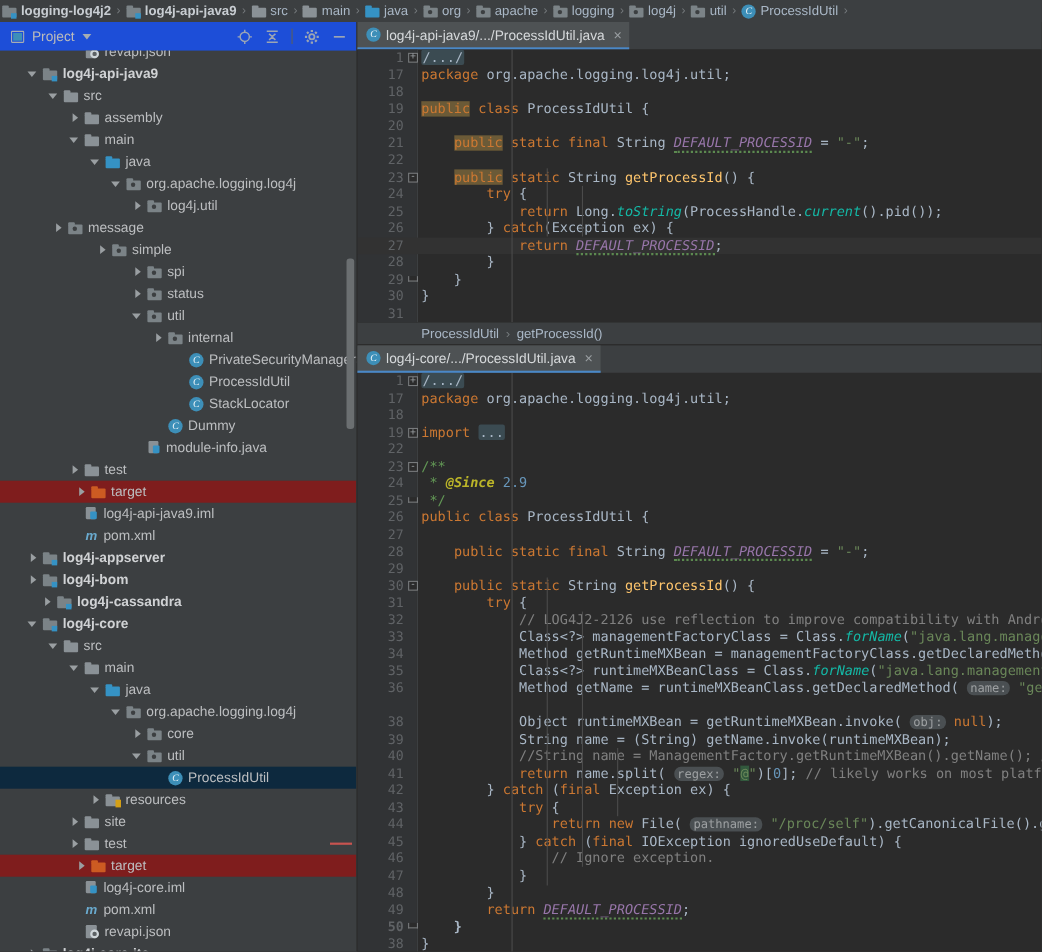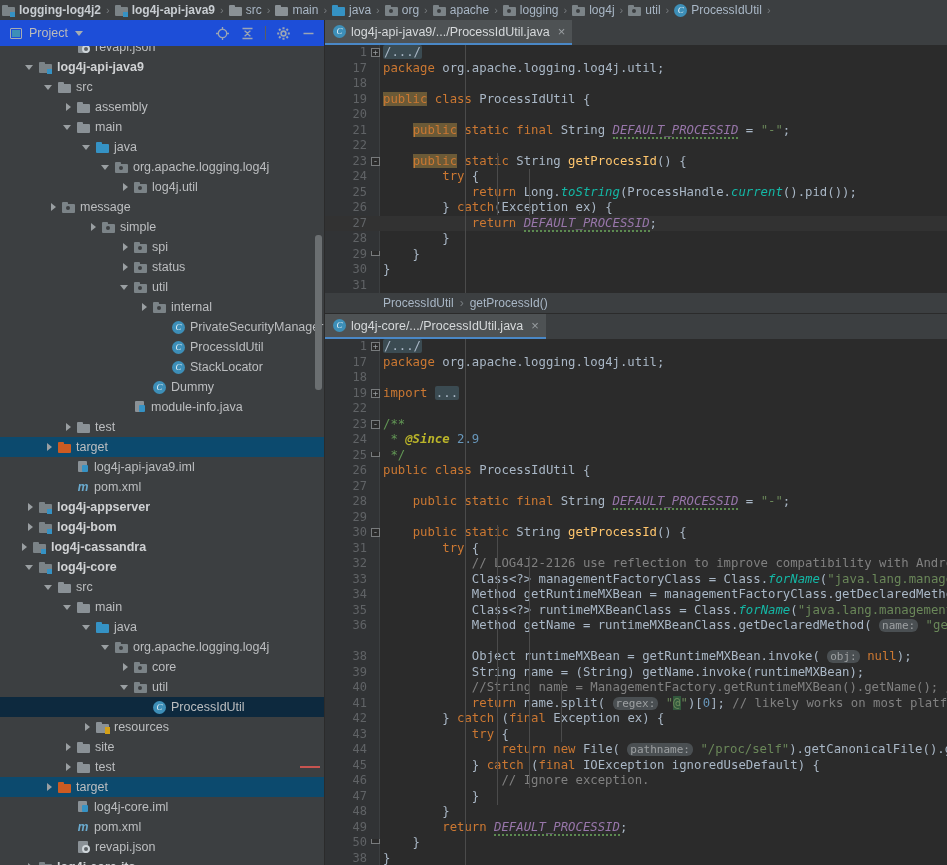--- a/index.html
+++ b/index.html
@@ -70,21 +70,21 @@
   .caret-dn { width:0;height:0;border-left:4px solid transparent;border-right:4px solid transparent;border-top:5px solid #a6adb2; }
   .pp-actions { margin-left:auto; display:flex; align-items:center; gap:10px; padding-right:2px;}
   .pp-actions .sep { width:1px; height:14px; background:#5a5e60; }
   .act { width:15px; height:15px; position:relative; opacity:.92; }
 
   .tree { position:absolute; left:0; top:26px; right:0; bottom:0; overflow:hidden; }
   .trow { height:20px; display:flex; align-items:center; white-space:nowrap; padding-right:4px; position:relative;}
   .trow .tw { display:flex; align-items:center; }
   .trow .lbl { font-size:12.5px; color:#bcbec0; margin-left:5px; }
   .trow.bold .lbl { font-weight:bold; color:#d0d2d4; }
-  .trow.sel-target { background:#0c4a6e; }
+  .trow.sel-target { background:#7f1d1d;padding-left:25px; }
   .trow.sel-blue { background:#0d293e; }
   .arrow { width:11px; height:11px; position:relative; flex:0 0 auto; margin-right:3px;}
   .arrow.closed::after { content:""; position:absolute; left:3px; top:1px;
       border-left:5px solid #9a9fa2; border-top:4.5px solid transparent; border-bottom:4.5px solid transparent;}
   .arrow.open::after { content:""; position:absolute; left:0px; top:3px;
       border-top:5px solid #9a9fa2; border-left:4.5px solid transparent; border-right:4.5px solid transparent;}
   .arrow.none { }
   .err-mark { position:absolute; right:4px; top:9px; width:20px; height:2px; background:#c75450; }
 
   .pp-scroll { position:absolute; right:2px; top:215px; width:7px; height:155px; background:#6b6f71; border-radius:3px; }
@@ -523,21 +523,21 @@
             <span class="arrow closed"></span>
             <span class="ic ic-module">
               <span class="tab"></span>
               <span class="body"></span>
               <span class="dot"></span>
             </span>
             <span class="lbl">log4j-bom</span>
           </div>
         </div>
         <div class="trow bold">
-          <div class="tw" style="padding-left:19px">
+          <div class="tw" style="padding-left:38px">
             <span class="arrow closed"></span>
             <span class="ic ic-module">
               <span class="tab"></span>
               <span class="body"></span>
               <span class="dot"></span>
             </span>
             <span class="lbl">log4j-cassandra</span>
           </div>
         </div>
         <div class="trow bold">
@@ -777,21 +777,21 @@
         <div class="cl" style="position: absolute; left: 0px; right: 0px; top: 341px;"><span class="ln">40</span><span class="src"><span class="cmt">            //String name = ManagementFactory.getRuntimeMXBean().getName(); //JM</span></span></div>
         <div class="cl" style="position: absolute; left: 0px; right: 0px; top: 356.5px;"><span class="ln">41</span><span class="src">            <span class="kw">return</span> <span class="ident">name</span>.<span class="ident">split</span>( <span class="hint">regex:</span> <span class="str">"</span><span class="hl str">@</span><span class="str">"</span>)[<span class="num">0</span>]; <span class="cmt">// likely works on most platforms</span></span></div>
         <div class="cl" style="position: absolute; left: 0px; right: 0px; top: 372px;"><span class="ln">42</span><span class="src">        } <span class="kw">catch</span> (<span class="kw">final</span> <span class="ident">Exception</span> <span class="ident">ex</span>) {</span></div>
         <div class="cl" style="position: absolute; left: 0px; right: 0px; top: 387.5px;"><span class="ln">43</span><span class="src">            <span class="kw">try</span> {</span></div>
         <div class="cl" style="position: absolute; left: 0px; right: 0px; top: 403px;"><span class="ln">44</span><span class="src">                <span class="kw">return</span> <span class="kw">new</span> <span class="ident">File</span>( <span class="hint">pathname:</span> <span class="str">"/proc/self"</span>).<span class="ident">getCanonicalFile</span>().<span class="ident">getNa</span></span></div>
         <div class="cl" style="position: absolute; left: 0px; right: 0px; top: 418.5px;"><span class="ln">45</span><span class="src">            } <span class="kw">catch</span> (<span class="kw">final</span> <span class="ident">IOException</span> <span class="ident">ignoredUseDefault</span>) {</span></div>
         <div class="cl" style="position: absolute; left: 0px; right: 0px; top: 434px;"><span class="ln">46</span><span class="src"><span class="cmt">                // Ignore exception.</span></span></div>
         <div class="cl" style="position: absolute; left: 0px; right: 0px; top: 449.5px;"><span class="ln">47</span><span class="src">            }</span></div>
         <div class="cl" style="position: absolute; left: 0px; right: 0px; top: 465px;"><span class="ln">48</span><span class="src">        }</span></div>
         <div class="cl" style="position: absolute; left: 0px; right: 0px; top: 480.5px;"><span class="ln">49</span><span class="src">        <span class="kw">return</span> <span class="stfld sqg">DEFAULT_PROCESSID</span>;</span></div>
-        <div class="cl" style="position: absolute; left: 0px; right: 0px; top: 496px;"><span class="ln">50</span><span class="foldend" style="top:4px;"></span><span class="src">    }</span></div>
+        <div class="cl" style="position: absolute; left: 0px; right: 0px; top: 496px; font-weight: bold;"><span class="ln">50</span><span class="foldend" style="top:4px;"></span><span class="src">    }</span></div>
         <div class="cl" style="position: absolute; left: 0px; right: 0px; top: 511.5px;"><span class="ln">38</span><span class="src">}</span></div>
         <div class="indent-guide" style="left: 140px; top: 0px; height: 542.5px;"></div>
         <div class="indent-guide" style="left: 172px; top: 186px; height: 280px;"></div>
         <div class="indent-guide" style="left: 204px; top: 217px; height: 232px;"></div>
         <div class="indent-guide" style="left: 236px; top: 341px; height: 62px;"></div>
       </div>
   </div>
 </div>
 
 </body></html>

